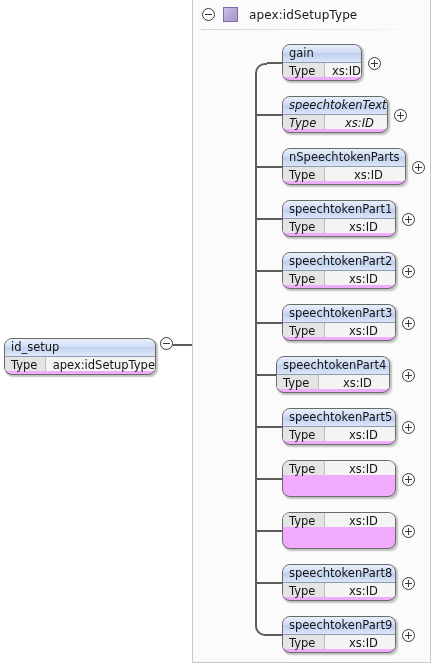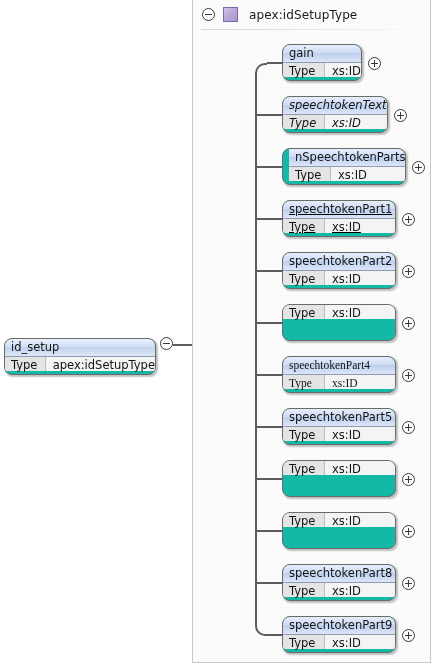--- a/index.html
+++ b/index.html
@@ -54,21 +54,21 @@
   }
   .circ.plus::after{
     content:"";position:absolute;left:5px;top:2px;width:1px;height:7px;background:#3a3a3a;
   }
 
   
   .node{
     position:absolute;
     border:1px solid #6b6b6b;
     border-radius:8px;
-    background:#14b8a6;
+    background:#f0abfc;
     box-sizing:border-box;
     overflow:hidden;
     box-shadow:1.5px 1.5px 1.5px rgba(120,120,120,.45);
   }
   .node-title{
     height:17px;line-height:17px;
     padding:0 6px;
     font-size:11.5px;color:#141414;
     background:linear-gradient(to bottom,#e8eefb 0%,#cfdcf4 45%,#bed0ee 50%,#dbe6f8 100%);
     border-bottom:1px solid #8f9bb0;
@@ -78,21 +78,21 @@
     height:14px;display:flex;align-items:stretch;
     background:#f4f4f4;
   }
   .node-body .cell-k{
     width:42px;line-height:17px;padding-left:6px;font-size:11.5px;color:#141414;
     background:#e4e4e4;border-right:1px solid #bcbcbc;box-sizing:border-box;
     white-space:nowrap;
   }
   .node-body .cell-v{
     flex:1;line-height:17px;padding-left:7px;font-size:11.5px;color:#141414;
-    background:#f4f4f4;white-space:nowrap;
+    background:#f4f4f4;white-space:nowrap;text-align:center;
   }
 
   .node.root .node-title{
     background:linear-gradient(to bottom,#eaf0fc 0%,#d2dff5 45%,#c2d3f0 50%,#dde8f9 100%);
   }
   .node.root .node-body .cell-k{width:42px;}
 
   .expander{position:absolute;display:flex;align-items:center;}
 
   
@@ -201,60 +201,61 @@
       <div class="node" style="left: 282px; top: 96px; width: 106px; height: 37px; font-style: italic;">
         <div class="node-title">speechtokenText</div>
         <div class="node-body">
           <div class="cell-k">Type</div>
           <div class="cell-v">xs:ID</div>
         </div>
       </div>
       <div class="expander" style="left: 394px; top: 108.5px;">
         <span class="circ plus"></span>
       </div>
-      <div class="node" style="left: 282px; top: 148px; width: 124px; height: 37px; padding-left: 6px;">
+      <div class="node" style="left: 282px; top: 148px; width: 124px; height: 37px;">
         <div class="node-title">nSpeechtokenParts</div>
         <div class="node-body">
           <div class="cell-k">Type</div>
           <div class="cell-v">xs:ID</div>
         </div>
       </div>
       <div class="expander" style="left: 412px; top: 160.5px;">
         <span class="circ plus"></span>
       </div>
-      <div class="node" style="left: 282px; top: 200px; width: 114px; height: 37px; text-decoration: underline;">
+      <div class="node" style="left: 282px; top: 200px; width: 114px; height: 37px;">
         <div class="node-title">speechtokenPart1</div>
         <div class="node-body">
           <div class="cell-k">Type</div>
           <div class="cell-v">xs:ID</div>
         </div>
       </div>
       <div class="expander" style="left: 402px; top: 212.5px;">
         <span class="circ plus"></span>
       </div>
       <div class="node" style="left: 282px; top: 252px; width: 114px; height: 37px;">
         <div class="node-title">speechtokenPart2</div>
         <div class="node-body">
           <div class="cell-k">Type</div>
           <div class="cell-v">xs:ID</div>
         </div>
       </div>
       <div class="expander" style="left: 402px; top: 264.5px;">
         <span class="circ plus"></span>
       </div>
       <div class="node" style="left: 282px; top: 304px; width: 114px; height: 37px;">
+        <div class="node-title">speechtokenPart3</div>
         <div class="node-body">
           <div class="cell-k">Type</div>
           <div class="cell-v">xs:ID</div>
         </div>
       </div>
       <div class="expander" style="left: 402px; top: 316.5px;">
         <span class="circ plus"></span>
       </div>
-      <div class="node" style="left: 282px; top: 356px; width: 114px; height: 37px; font-family: Liberation Serif, serif;">
+      <div class="node" style="left: 276px; top: 356px; width: 114px; height: 37px;">
         <div class="node-title">speechtokenPart4</div>
         <div class="node-body">
           <div class="cell-k">Type</div>
           <div class="cell-v">xs:ID</div>
         </div>
       </div>
       <div class="expander" style="left: 402px; top: 368.5px;">
         <span class="circ plus"></span>
       </div>
       <div class="node" style="left: 282px; top: 408px; width: 114px; height: 37px;">

